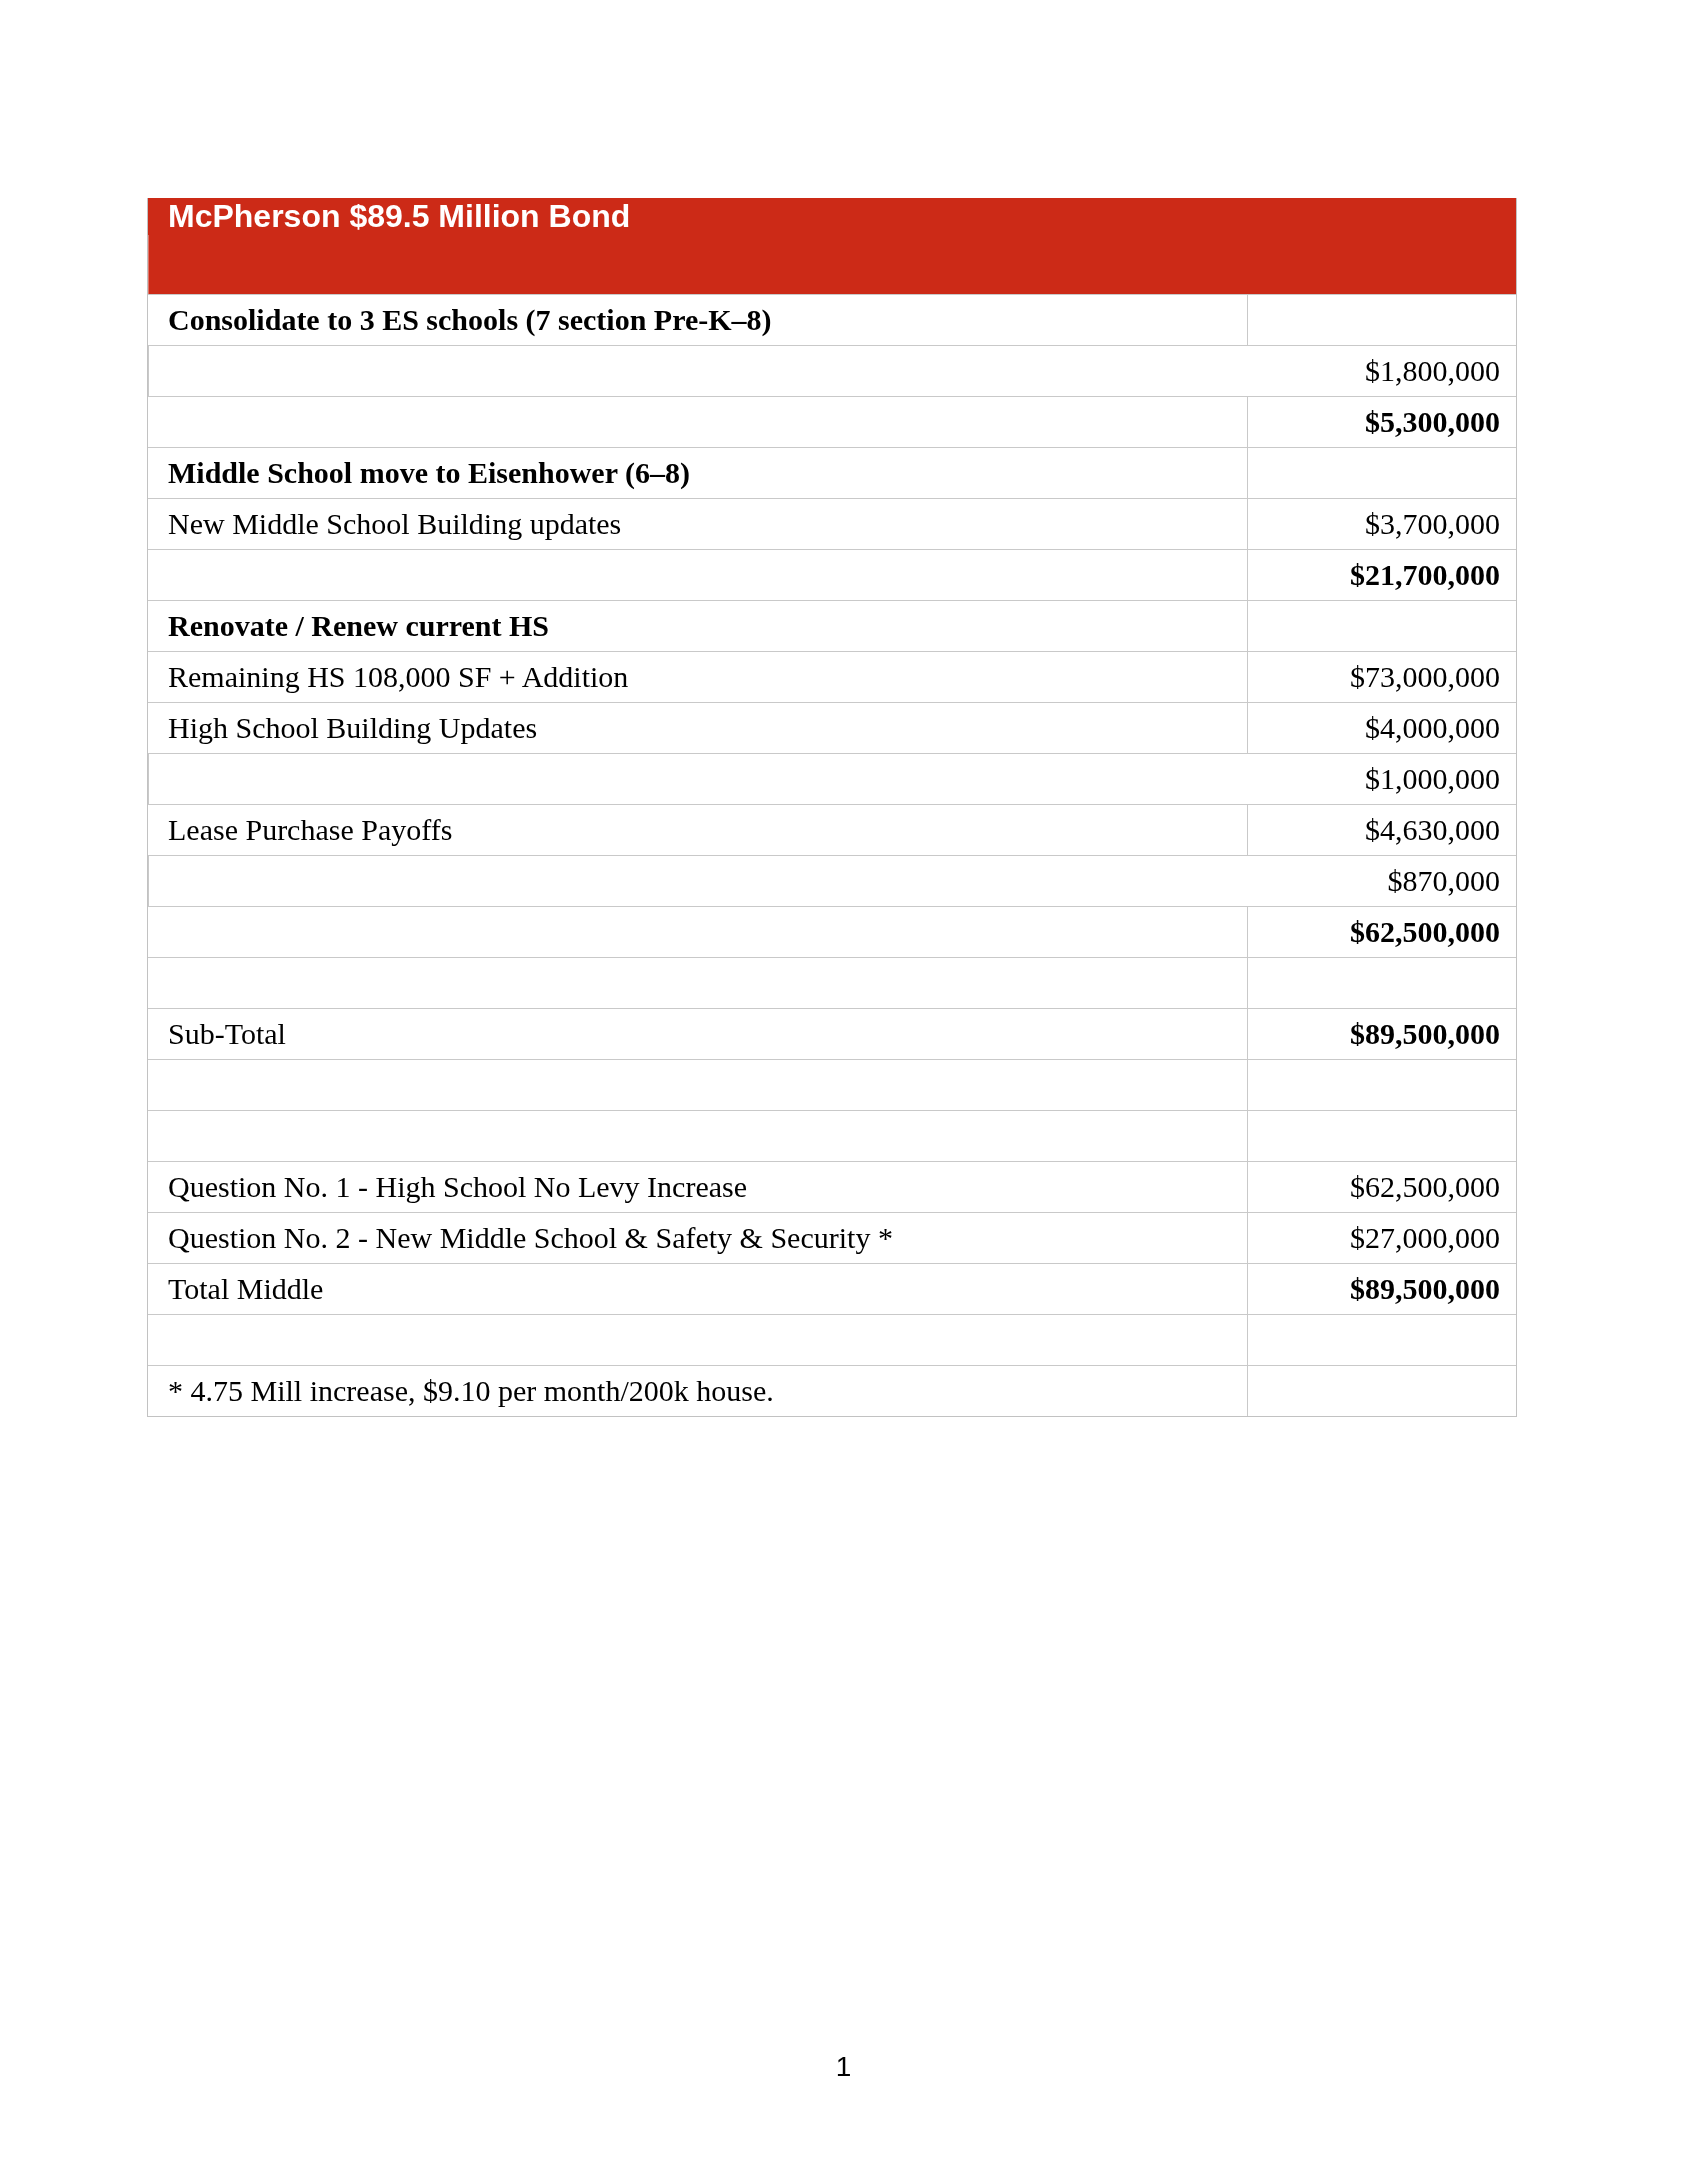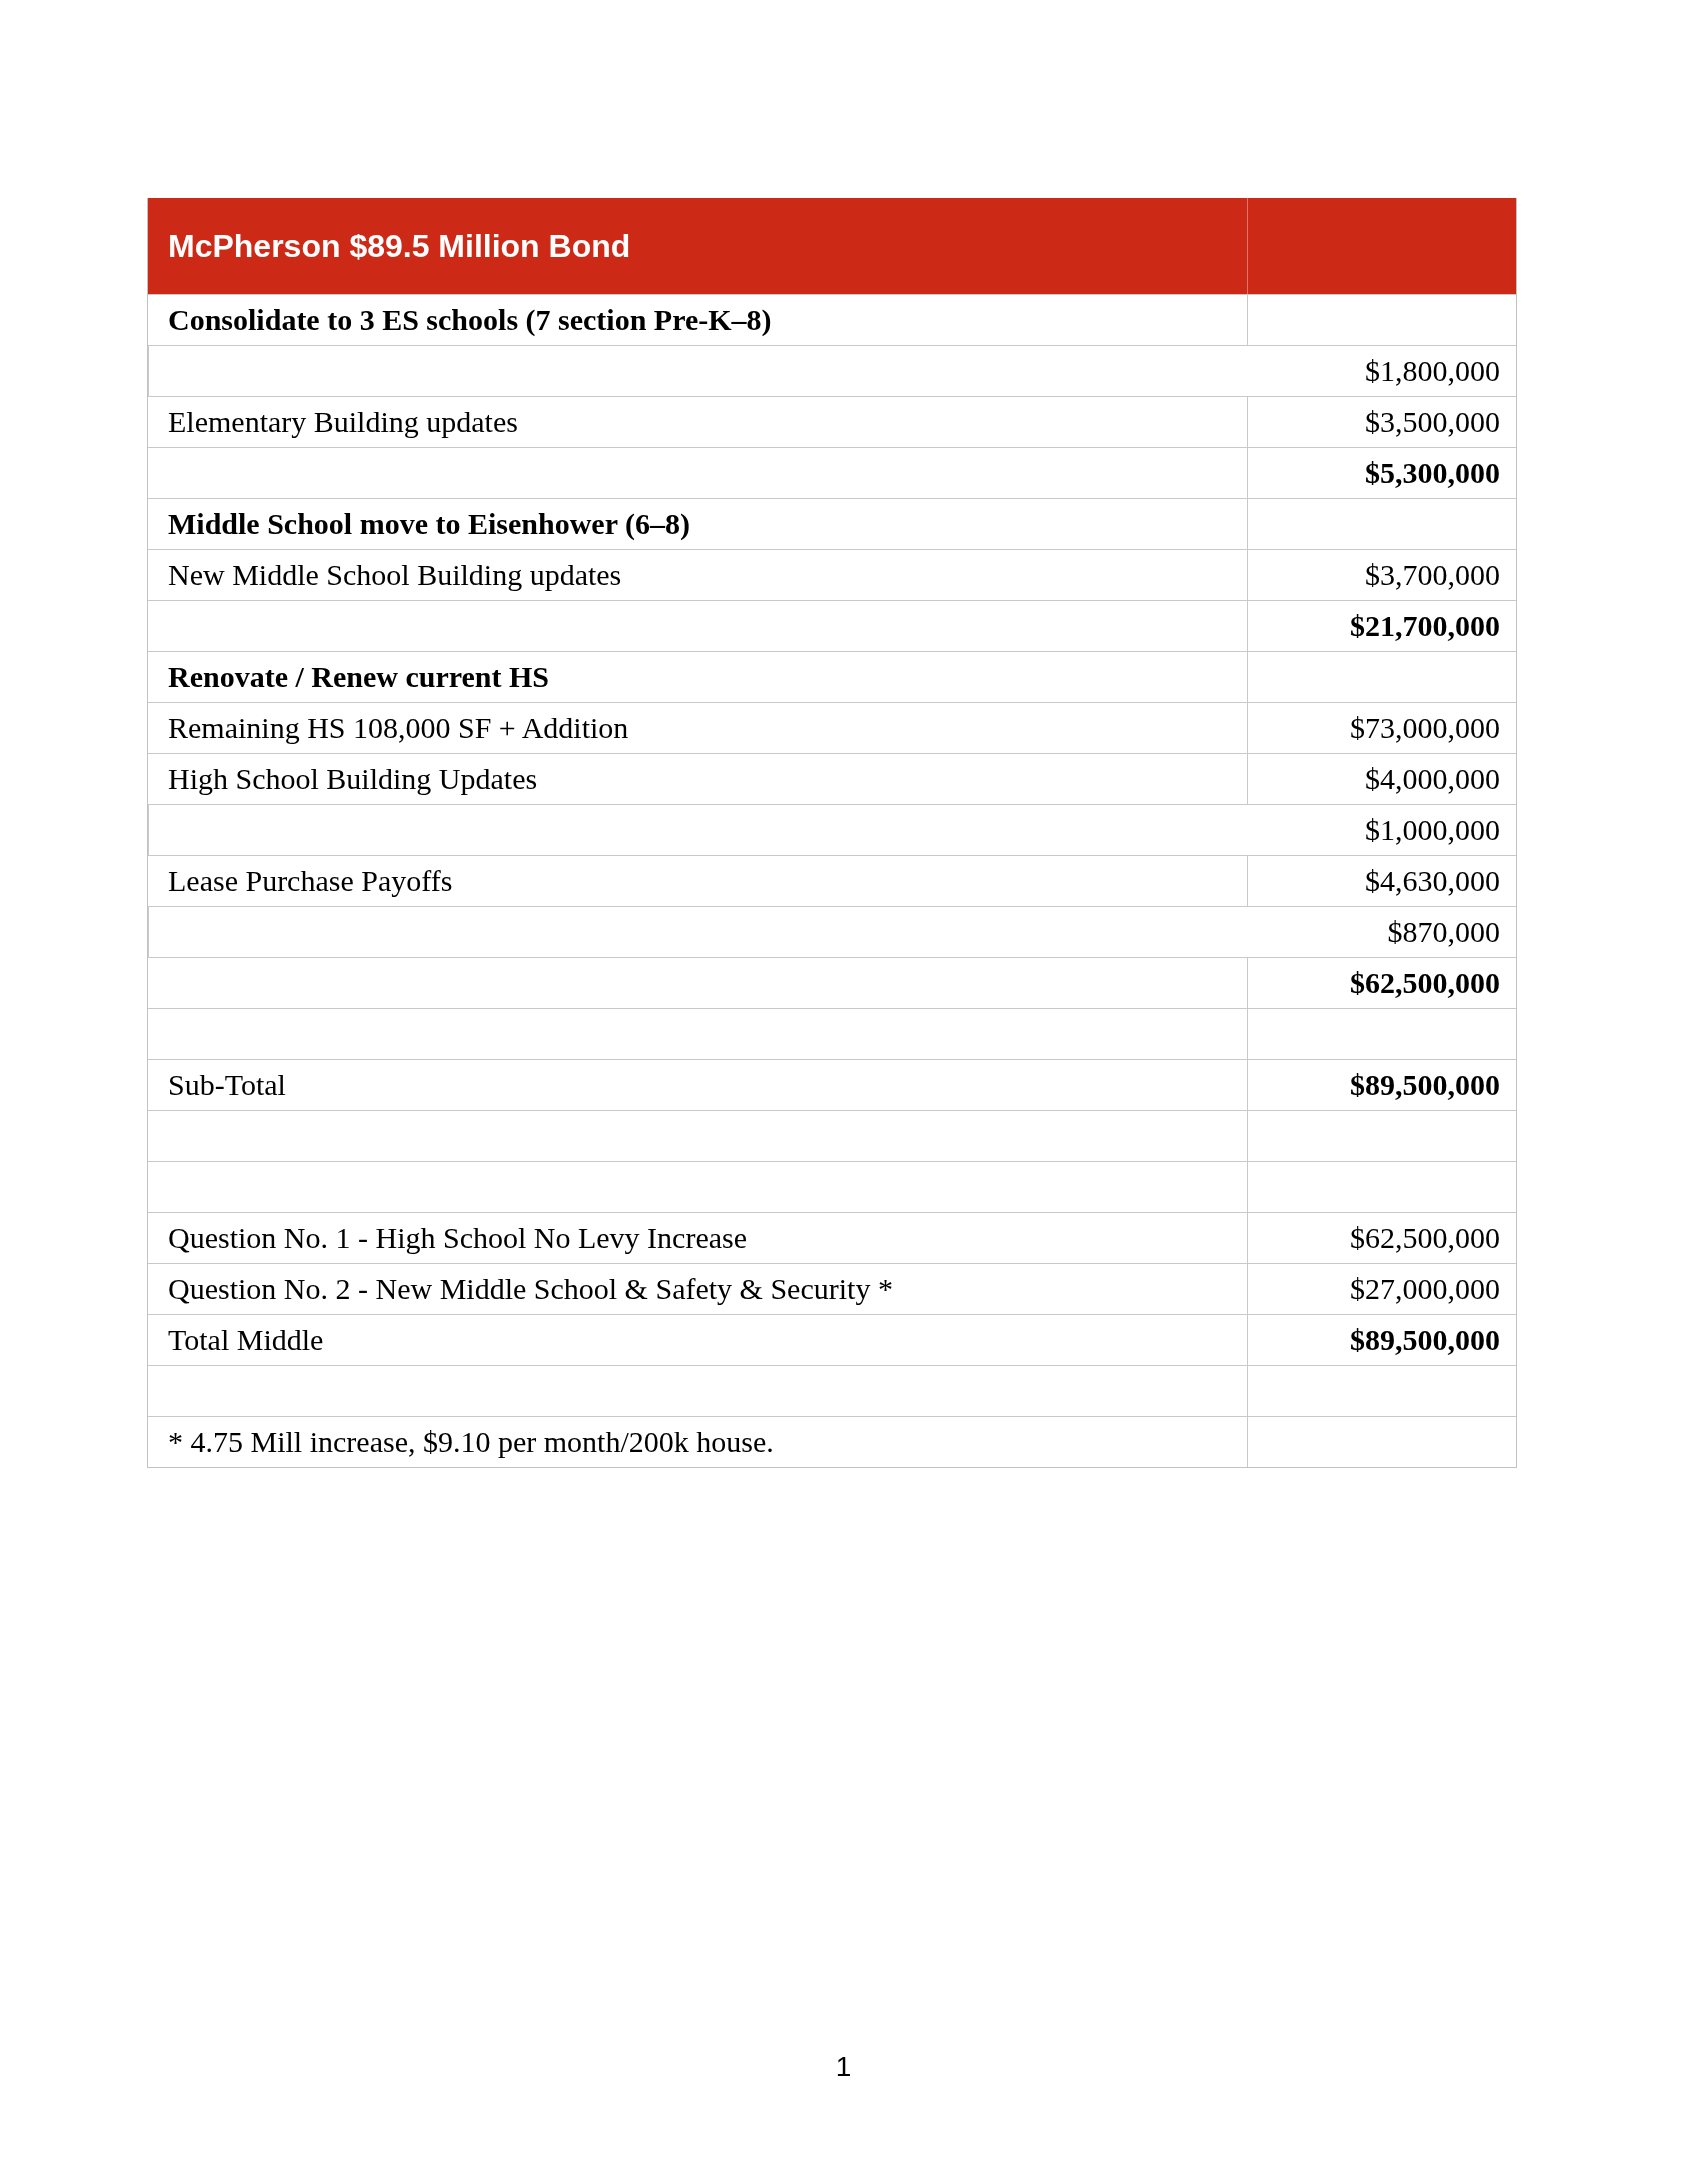--- a/index.html
+++ b/index.html
@@ -77,35 +77,31 @@
     color: #000000;
   }
 </style>
 </head>
 <body>
 
 <div class="page">
 
   <div class="bond-table">
 
-    <div class="table-header" style="background: rgb(204, 42, 23);">
+    <div class="table-header" style="background: rgb(204, 42, 23); flex-direction: column;">
       <div class="hcell-label">McPherson $89.5 Million Bond</div>
       <div class="hcell-value"></div>
     </div>
 
     <div class="row">
       <div class="cell label bold">Consolidate to 3 ES schools (7 section Pre-K–8)</div>
       <div class="cell value"></div>
     </div>
     <div class="row">
       <div class="cell value">$1,800,000</div>
-    </div>
-    <div class="row">
-      <div class="cell label">Elementary Building updates</div>
-      <div class="cell value">$3,500,000</div>
     </div>
     <div class="row">
       <div class="cell label"></div>
       <div class="cell value bold">$5,300,000</div>
     </div>
     <div class="row">
       <div class="cell label bold">Middle School move to Eisenhower (6–8)</div>
       <div class="cell value"></div>
     </div>
     <div class="row">

